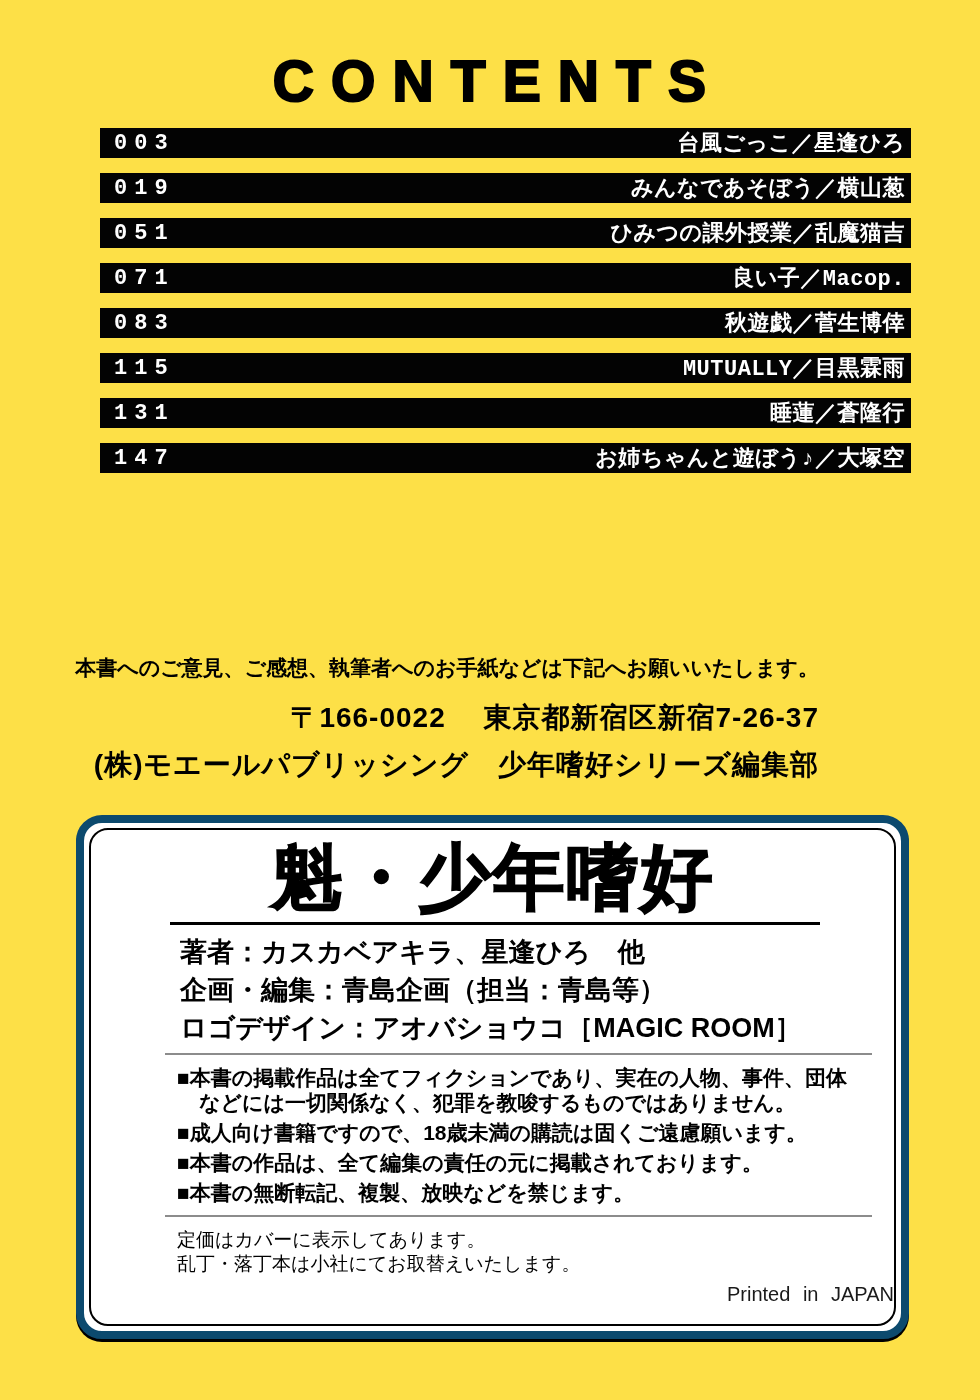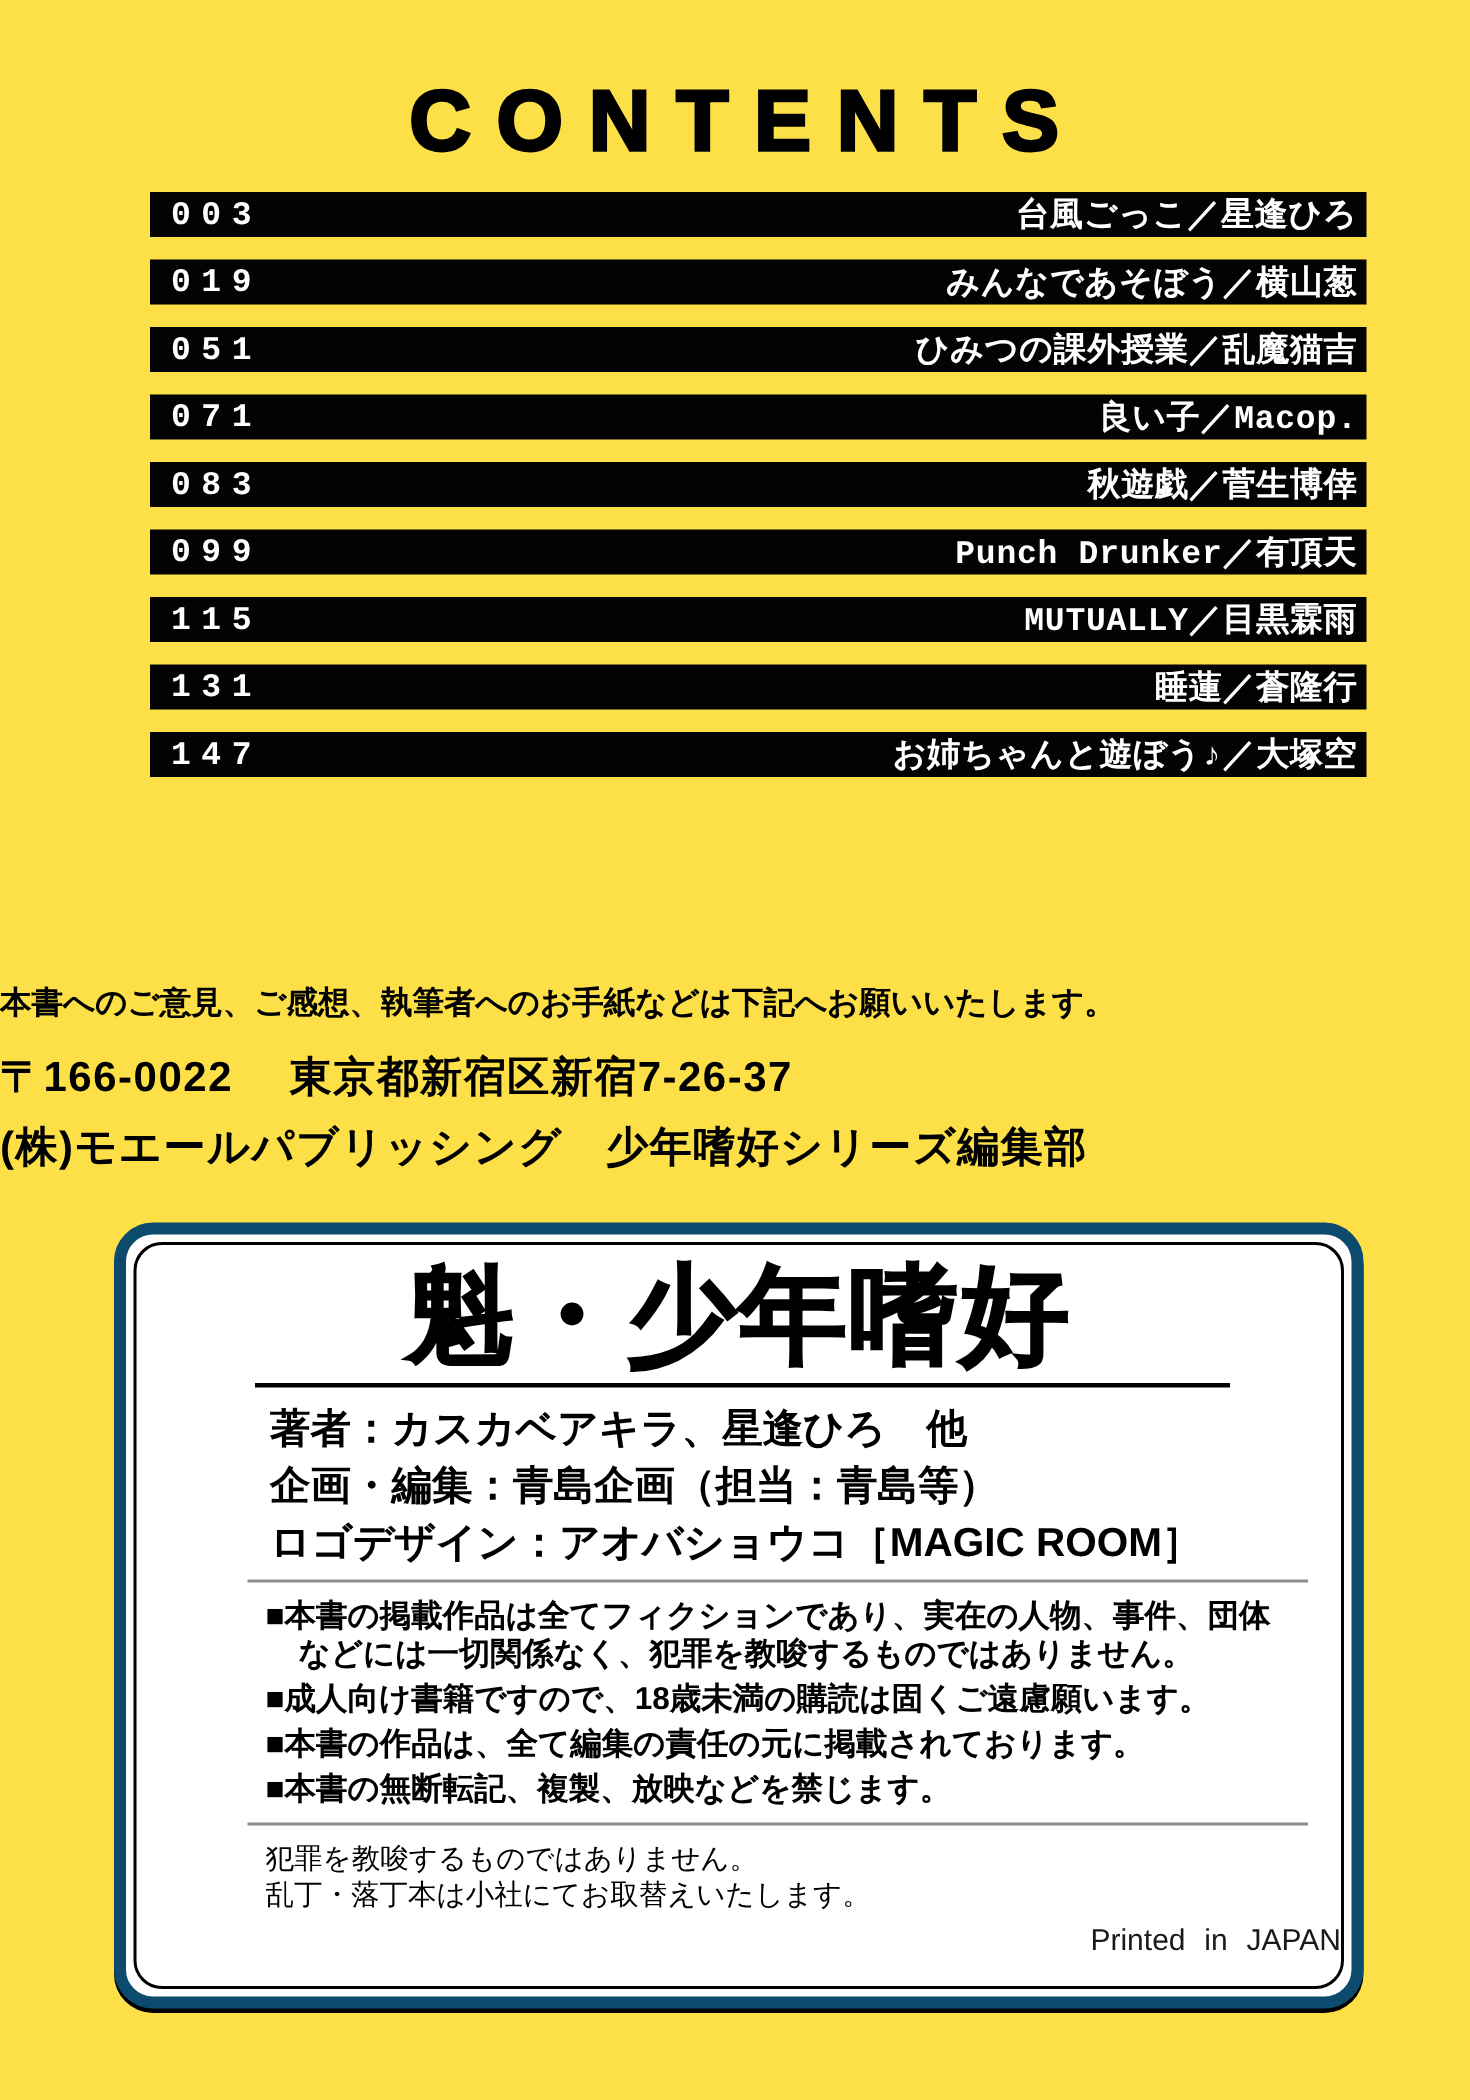--- a/index.html
+++ b/index.html
@@ -34,21 +34,21 @@
   .pg{
     font-family:"Liberation Mono","DejaVu Sans Mono",monospace;
     font-weight:bold;font-size:22px;letter-spacing:.32em;
   }
   .tt{
     font-family:"Liberation Mono","Liberation Sans","DejaVu Sans",sans-serif;
     font-weight:bold;font-size:22px;letter-spacing:.5px;white-space:nowrap;
   }
 
   
-  .contact{position:absolute;left:0;top:654px;width:819px;text-align:left;font-weight:bold;}
+  .contact{position:absolute;left:0;top:654px;width:819px;text-align:right;font-weight:bold;}
   .contact .l1{font-size:21px;margin:0 0 17px;}
   .contact .l2{font-size:28px;margin:0 0 9px;letter-spacing:1px;}
   .contact .l3{font-size:28px;margin:0;letter-spacing:1px;}
 
   
   .colophon{
     position:absolute;left:76px;top:815px;width:833px;height:524px;
     border:8px solid #0c4a6e;border-radius:26px;box-sizing:border-box;
     box-shadow:0 3px 0 #000;background:#fff;
   }
@@ -95,24 +95,20 @@
     </div>
     <div class="bar row">
       <span class="pg">071</span>
       <span class="tt">良い子／Macop.</span>
     </div>
     <div class="bar row">
       <span class="pg">083</span>
       <span class="tt">秋遊戯／菅生博倖</span>
     </div>
     <div class="bar row">
-      <span class="pg">099</span>
-      <span class="tt">Punch Drunker／有頂天</span>
-    </div>
-    <div class="bar row">
       <span class="pg">115</span>
       <span class="tt">MUTUALLY／目黒霖雨</span>
     </div>
     <div class="bar row">
       <span class="pg">131</span>
       <span class="tt">睡蓮／蒼隆行</span>
     </div>
     <div class="bar row">
       <span class="pg">147</span>
       <span class="tt">お姉ちゃんと遊ぼう♪／大塚空</span>
@@ -141,20 +137,20 @@
       <div class="notices">
         <p class="wide">■本書の掲載作品は全てフィクションであり、実在の人物、事件、団体などには一切関係なく、犯罪を教唆するものではありません。</p>
         <p>■成人向け書籍ですので、18歳未満の購読は固くご遠慮願います。</p>
         <p>■本書の作品は、全て編集の責任の元に掲載されております。</p>
         <p>■本書の無断転記、複製、放映などを禁じます。</p>
       </div>
 
       <hr class="thin">
 
       <div class="smallprint">
-        <p>犯罪を教唆するものではありません。</p>
+        <p>定価はカバーに表示してあります。</p>
         <p>乱丁・落丁本は小社にてお取替えいたします。</p>
       </div>
       <p class="printed">Printed in JAPAN</p>
     </div>
   </div>
 
 </div>
 
 </body></html>

